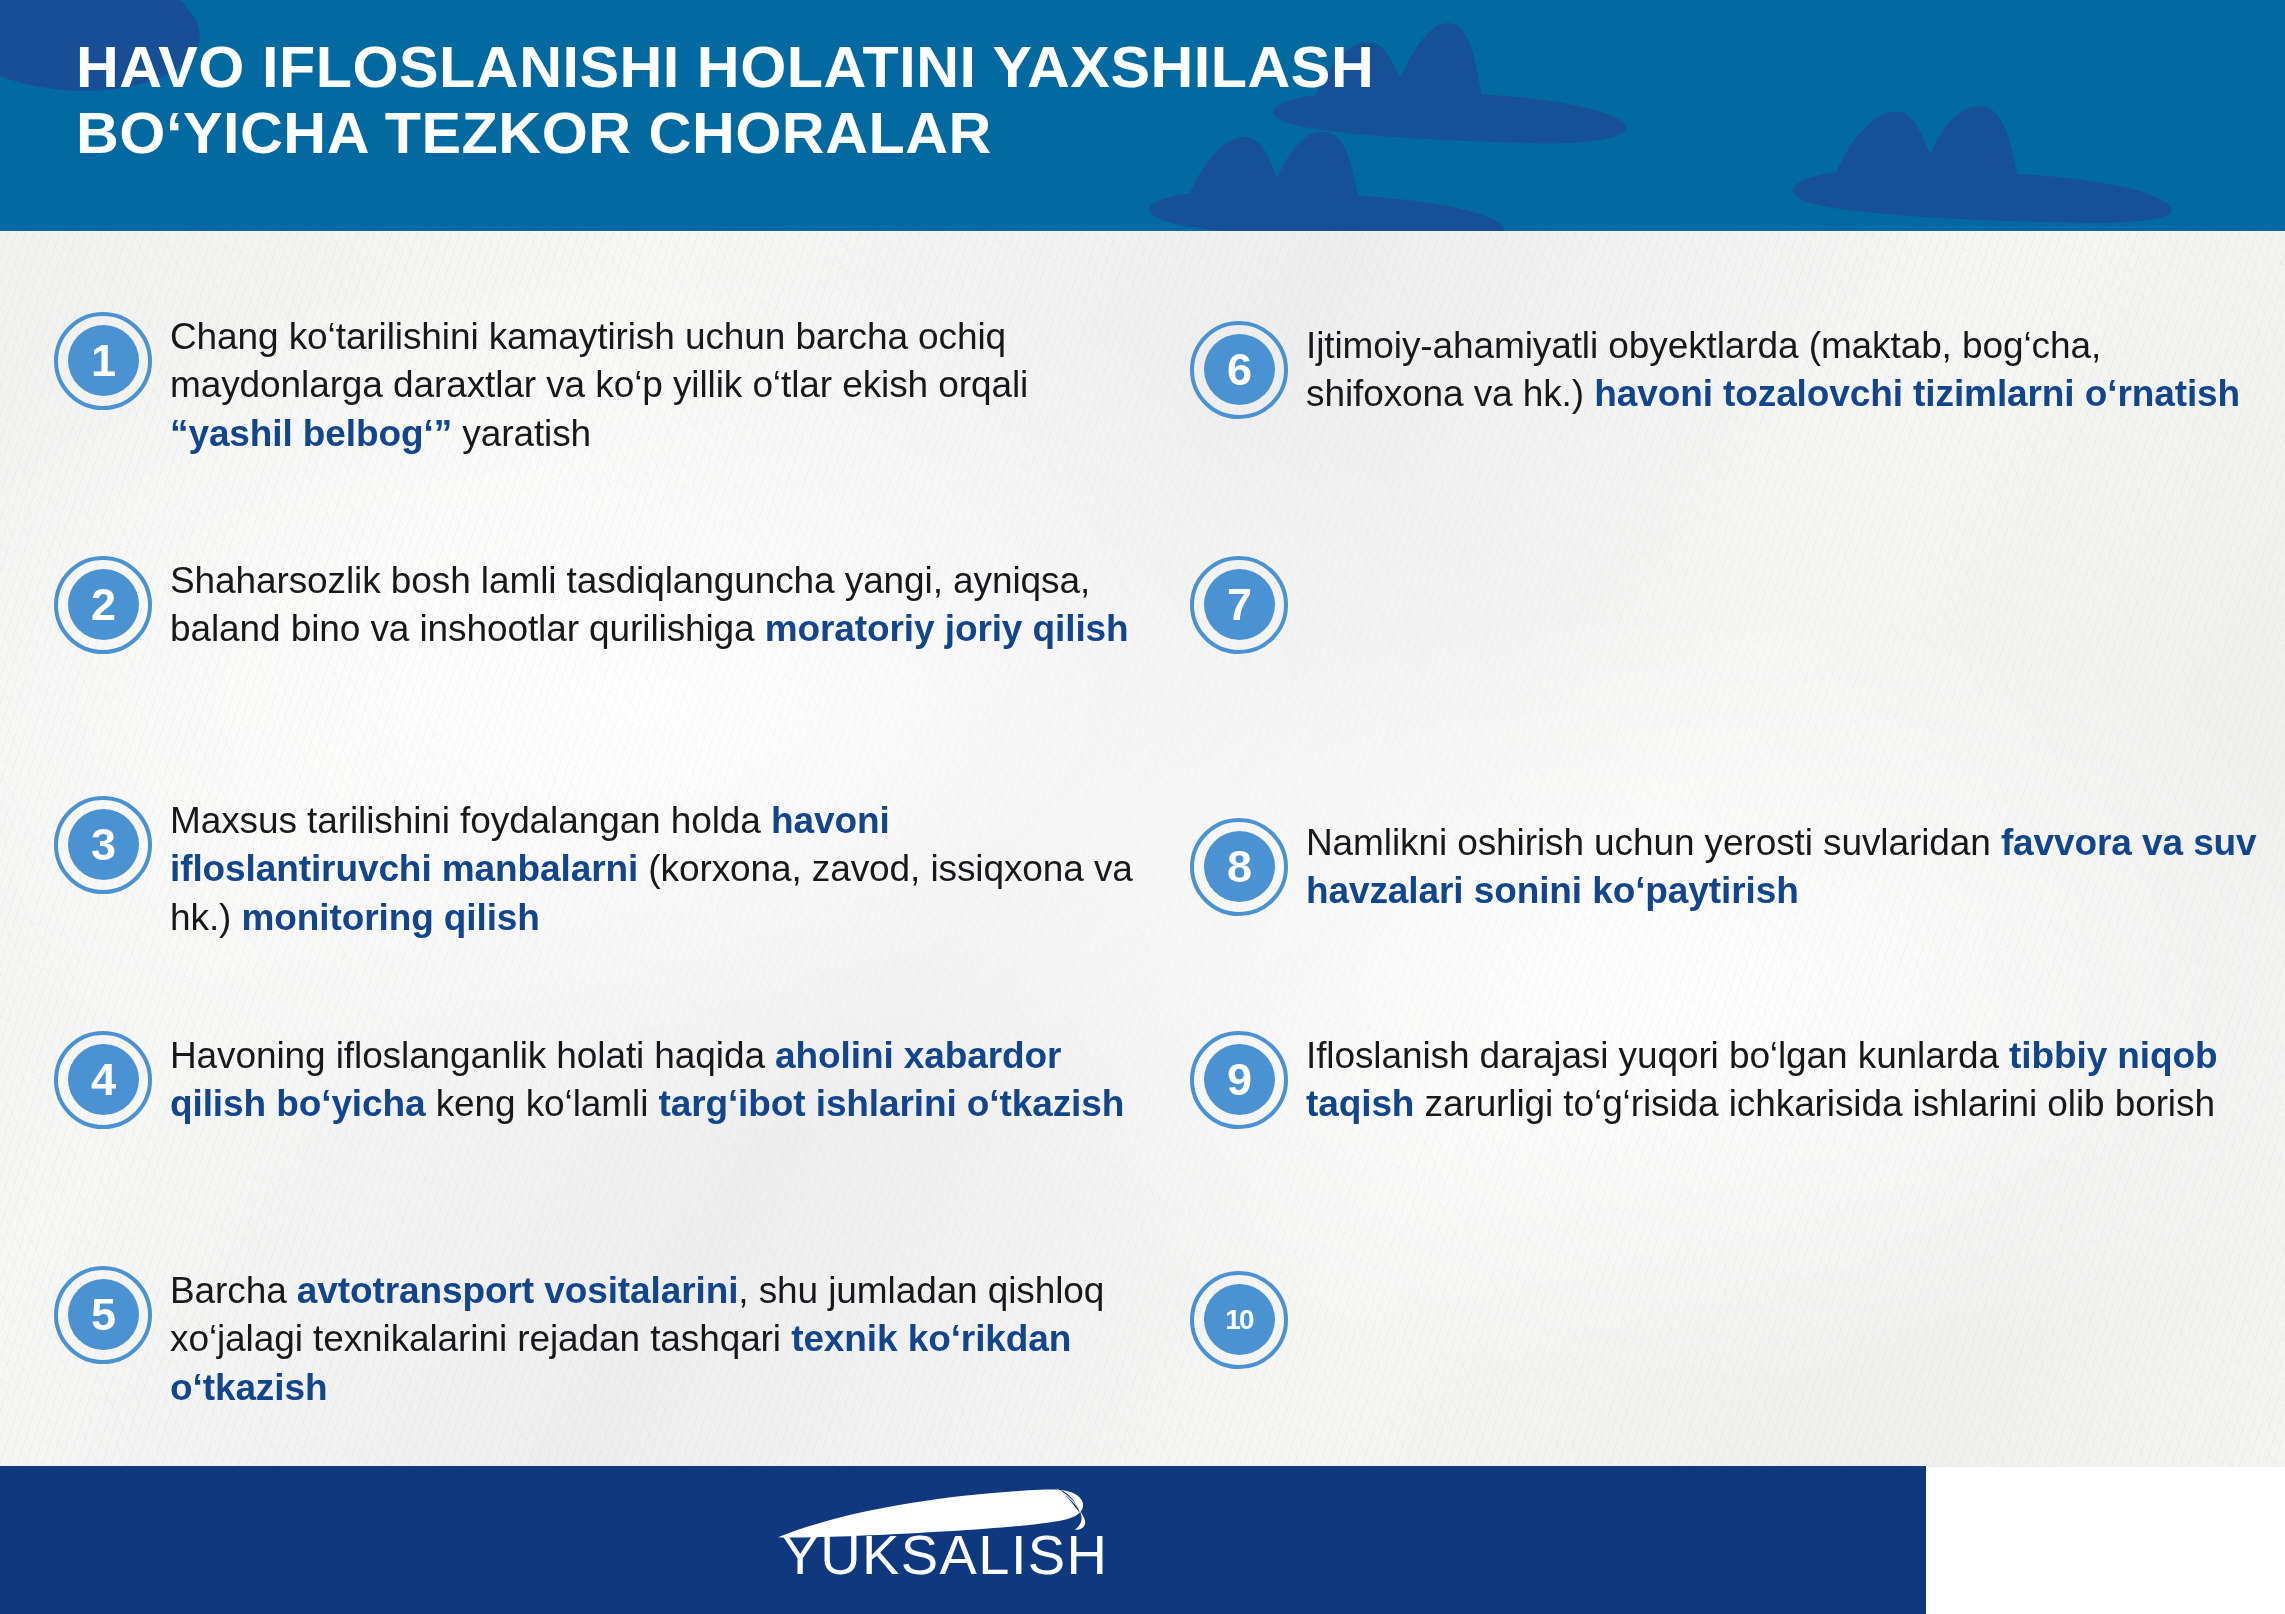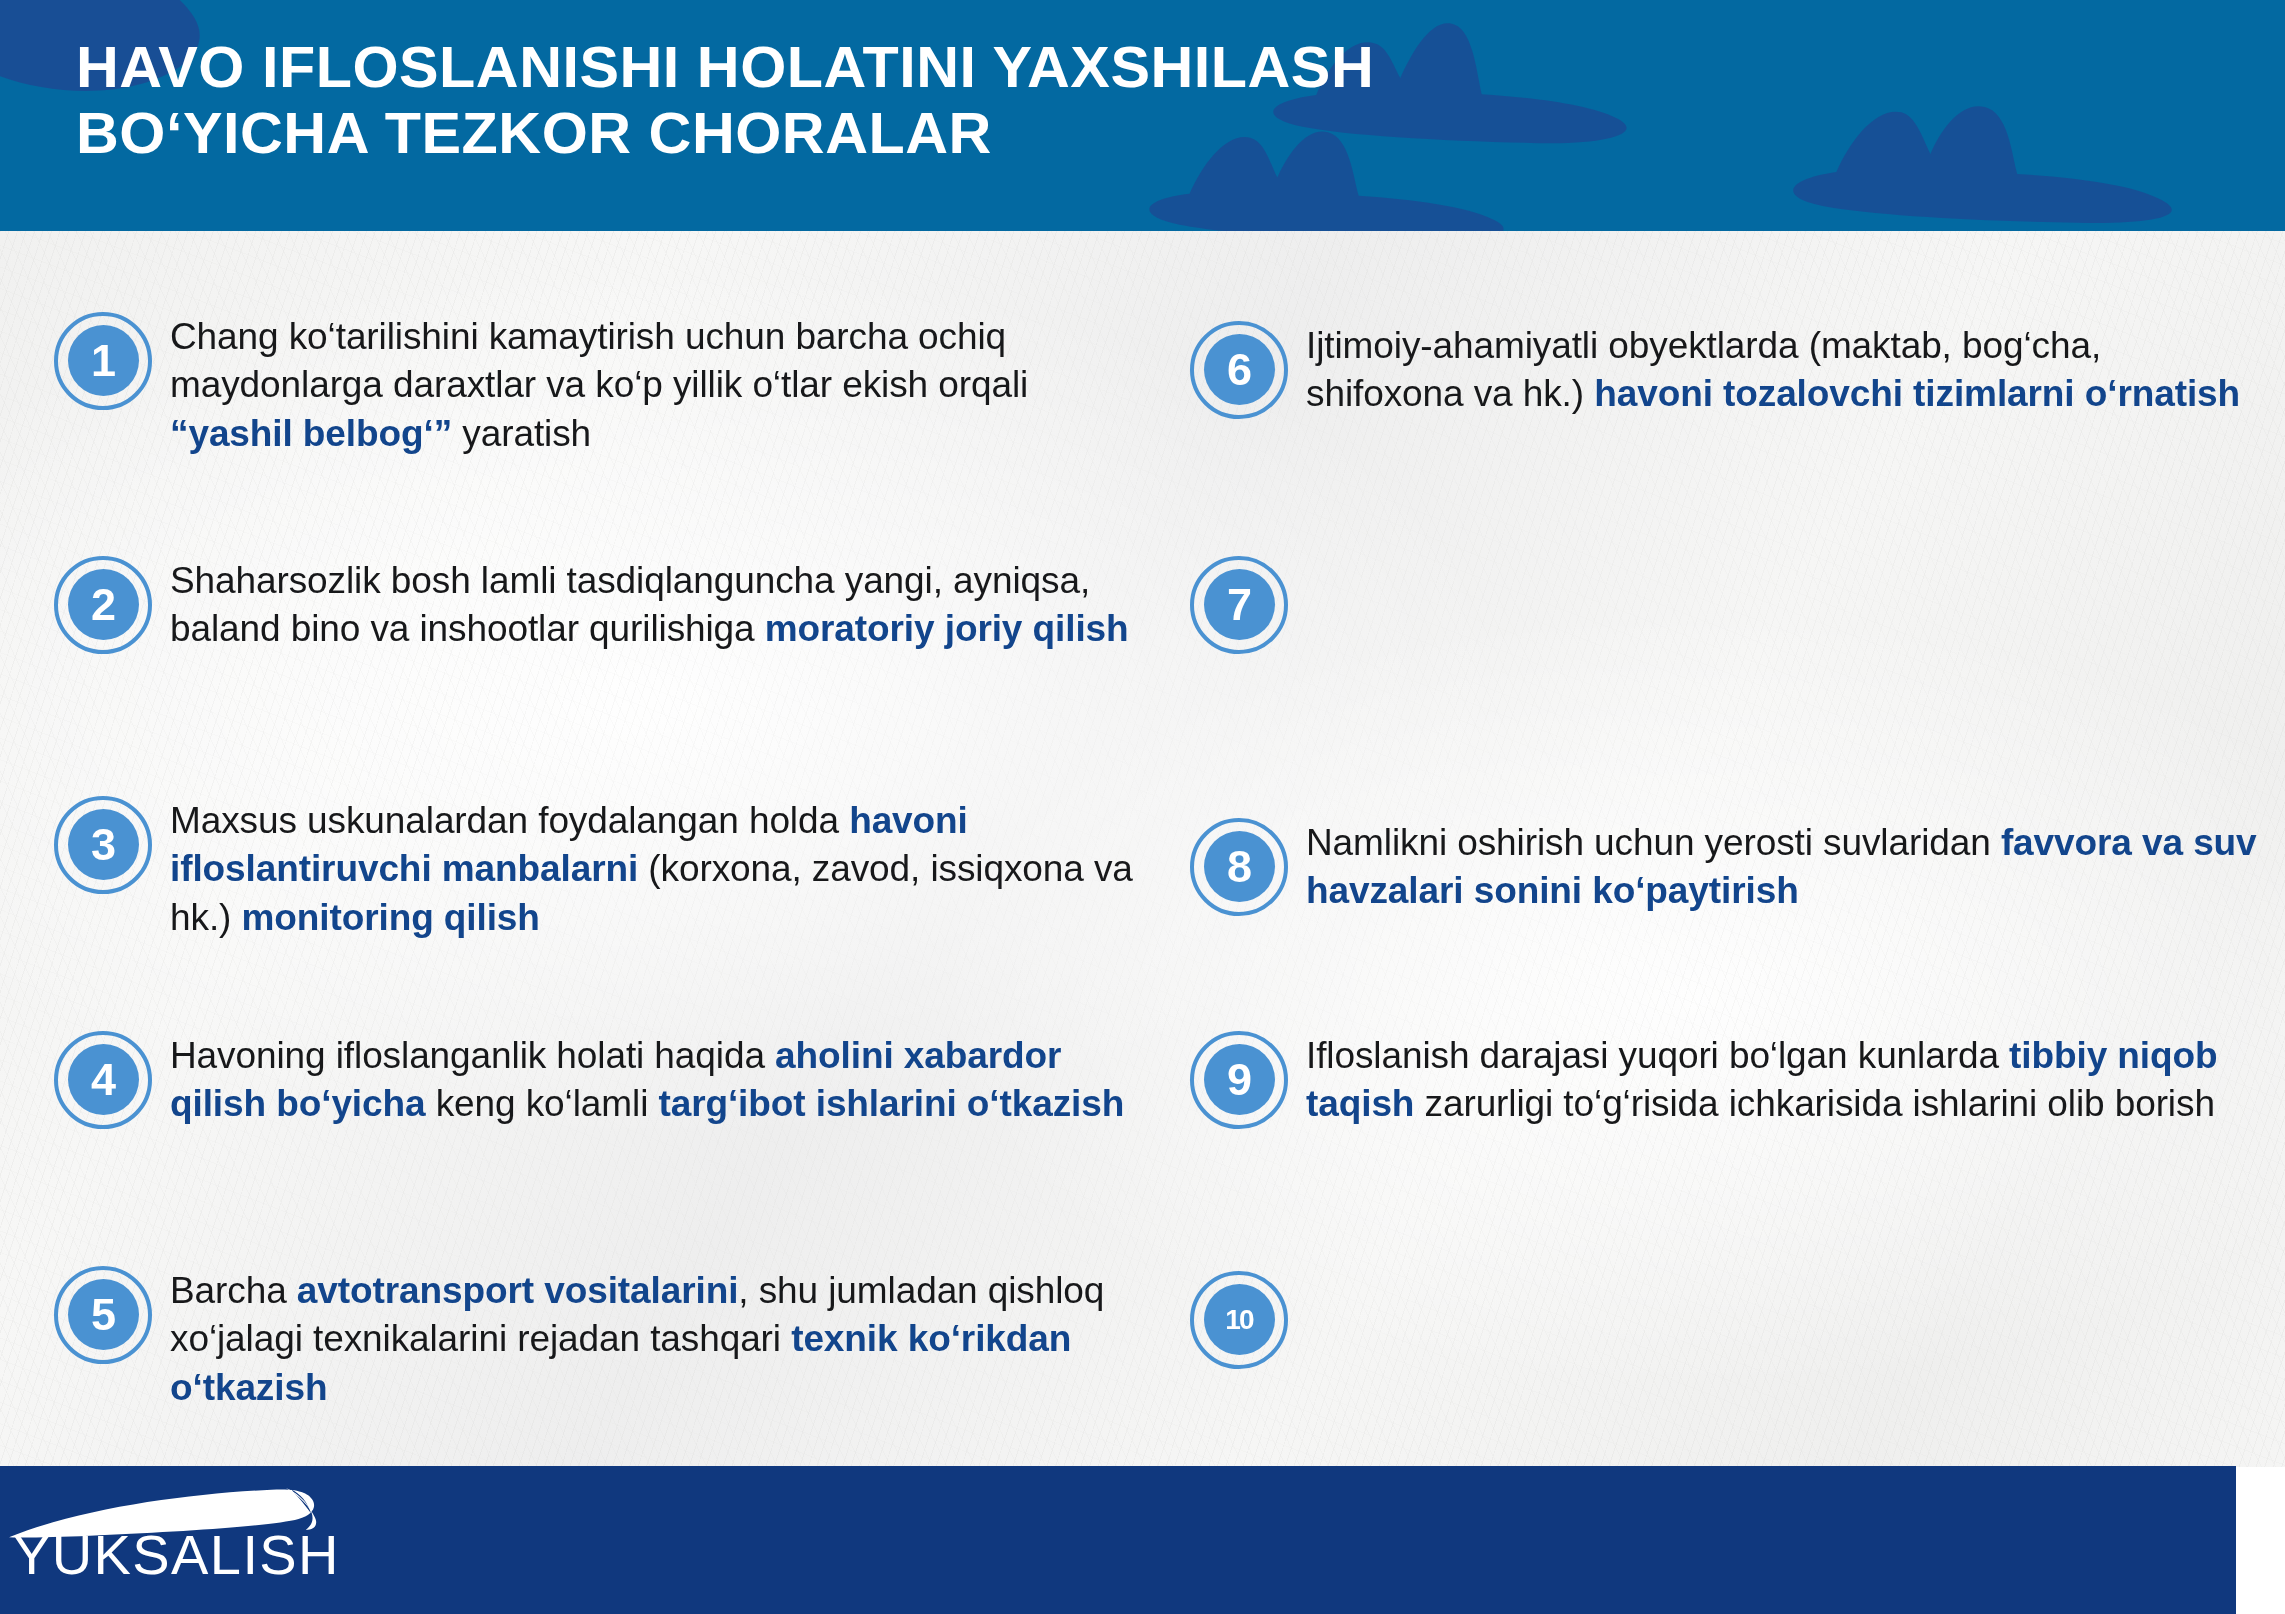--- a/index.html
+++ b/index.html
@@ -142,26 +142,26 @@
   }
   .item-text b {
     color: #12458c;
     font-weight: bold;
   }
 
   
   .footer {
     position: absolute;
     left: 0; top: 1466px;
-    width: 2236px;
+    width: 1926px;
     height: 148px;
     background: #10387e;
     display: flex;
     align-items: center;
-    justify-content: flex-start;
+    justify-content: center;
   }
   .logo-wrap {
     position: relative;
     width: 389px;
     height: 107px;
   }
   .logo-swoosh {
     position: absolute;
     left: 0; top: 1.8px;
     width: 389px;
@@ -222,21 +222,21 @@
       </div>
       <div class="item-text"><span>Shaharsozlik bosh lamli tasdiqlanguncha yangi, ayniqsa, baland bino va inshootlar qurilishiga </span><b>moratoriy joriy qilish</b></div>
     </div>
 
     <div class="item" style="top:561px;">
       <div class="badge">
         <div class="badge-ring"></div>
         <div class="badge-core"></div>
         <div class="badge-num">3</div>
       </div>
-      <div class="item-text"><span>Maxsus uskunalardan foydalangan holda </span><b>havoni ifloslantiruvchi manbalarni</b><span> (korxona, zavod, issiqxona va hk.) </span><b>monitoring qilish</b></div>
+      <div class="item-text"><span>Maxsus tarilishini foydalangan holda </span><b>havoni ifloslantiruvchi manbalarni</b><span> (korxona, zavod, issiqxona va hk.) </span><b>monitoring qilish</b></div>
     </div>
 
     <div class="item" style="top:796px;">
       <div class="badge">
         <div class="badge-ring"></div>
         <div class="badge-core"></div>
         <div class="badge-num">4</div>
       </div>
       <div class="item-text"><span>Havoning ifloslanganlik holati haqida </span><b>aholini xabardor qilish bo‘yicha</b><span> keng ko‘lamli </span><b>targ‘ibot ishlarini o‘tkazish</b></div>
     </div>

